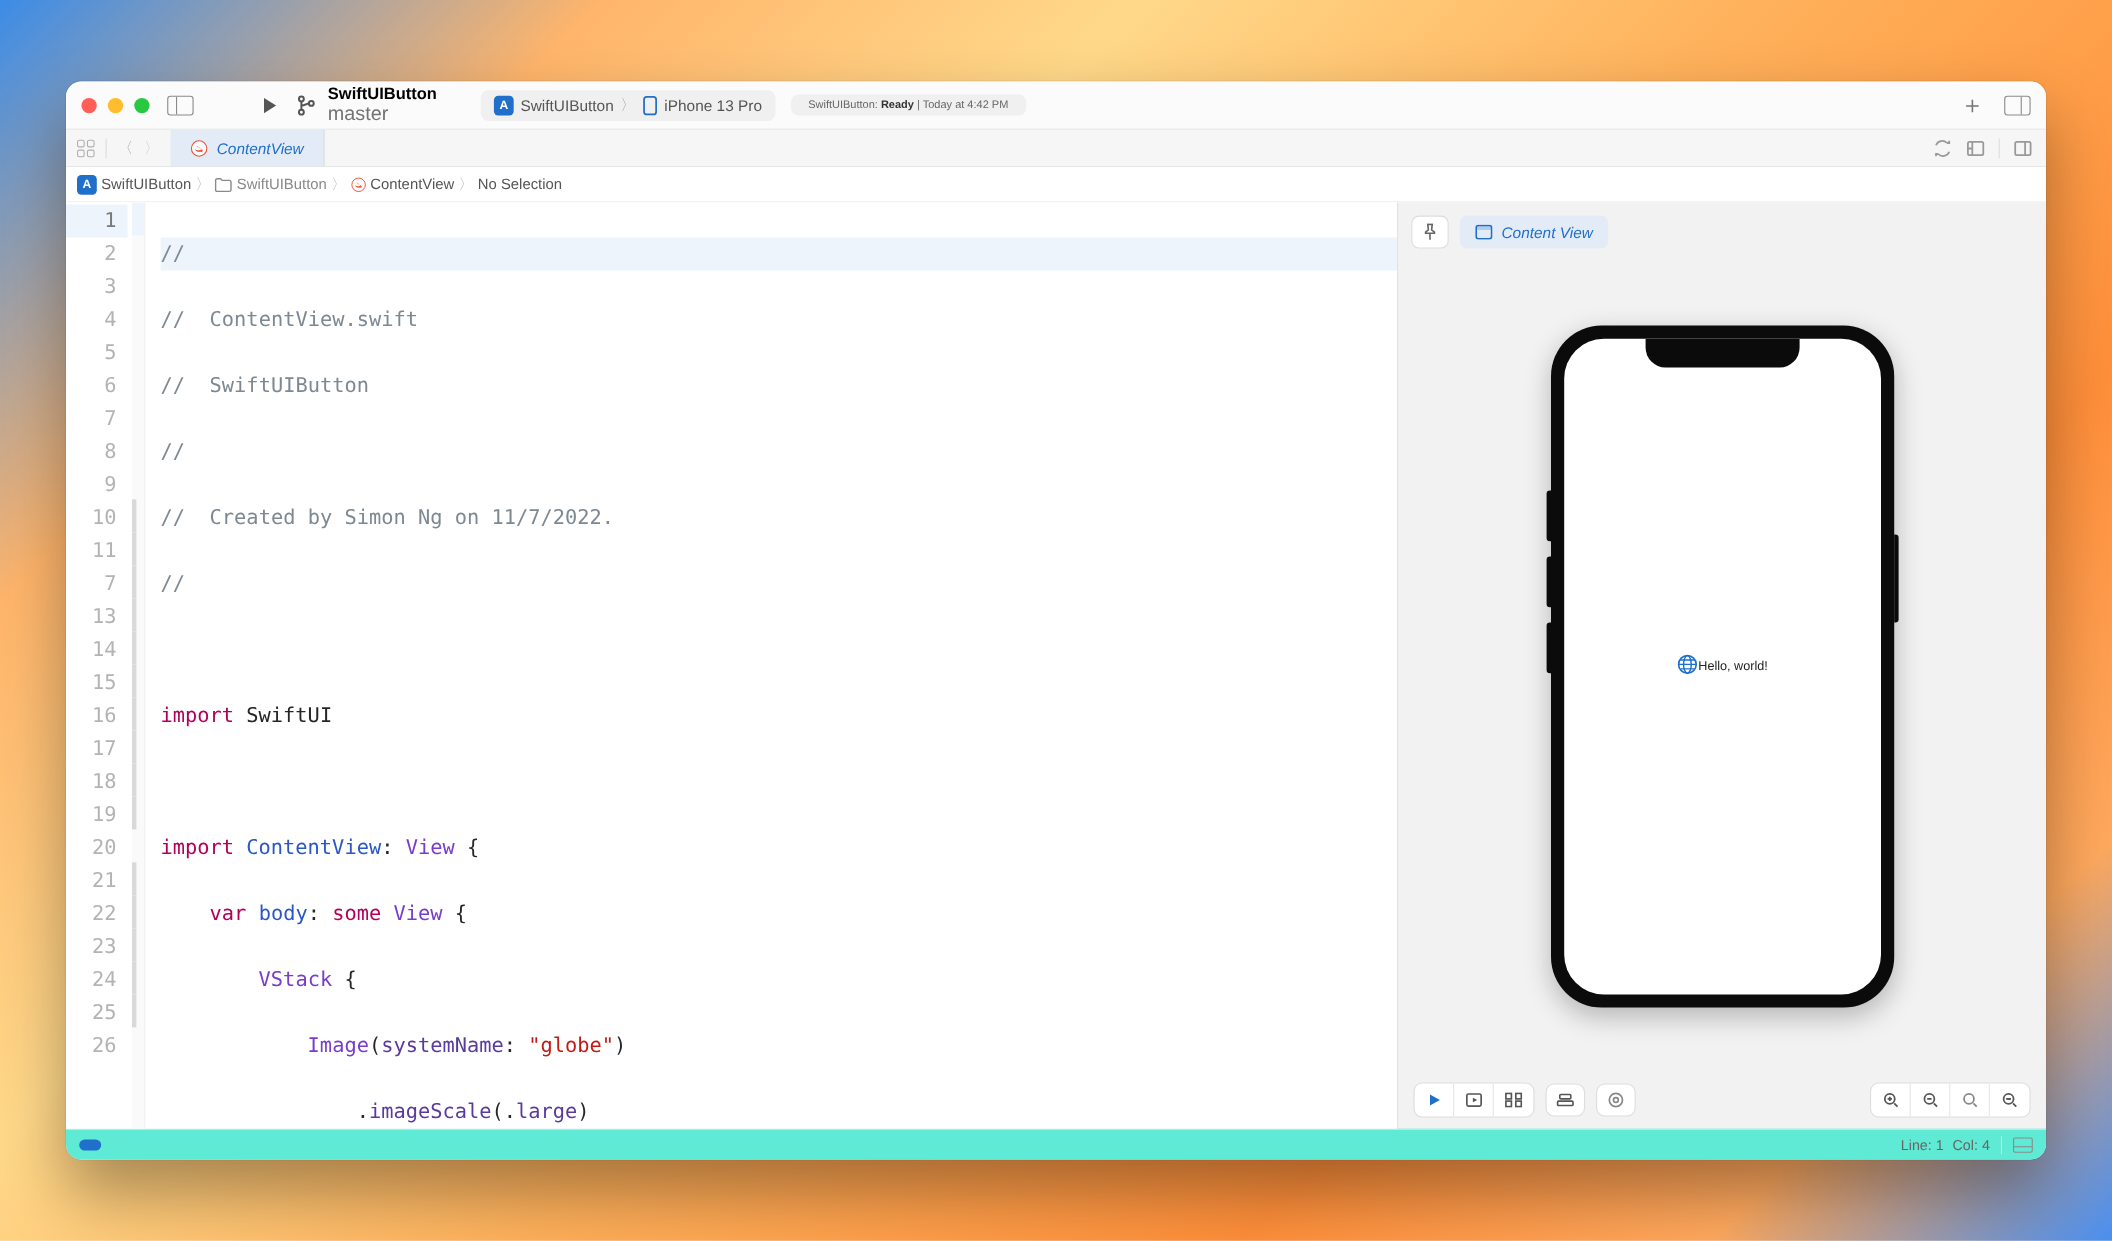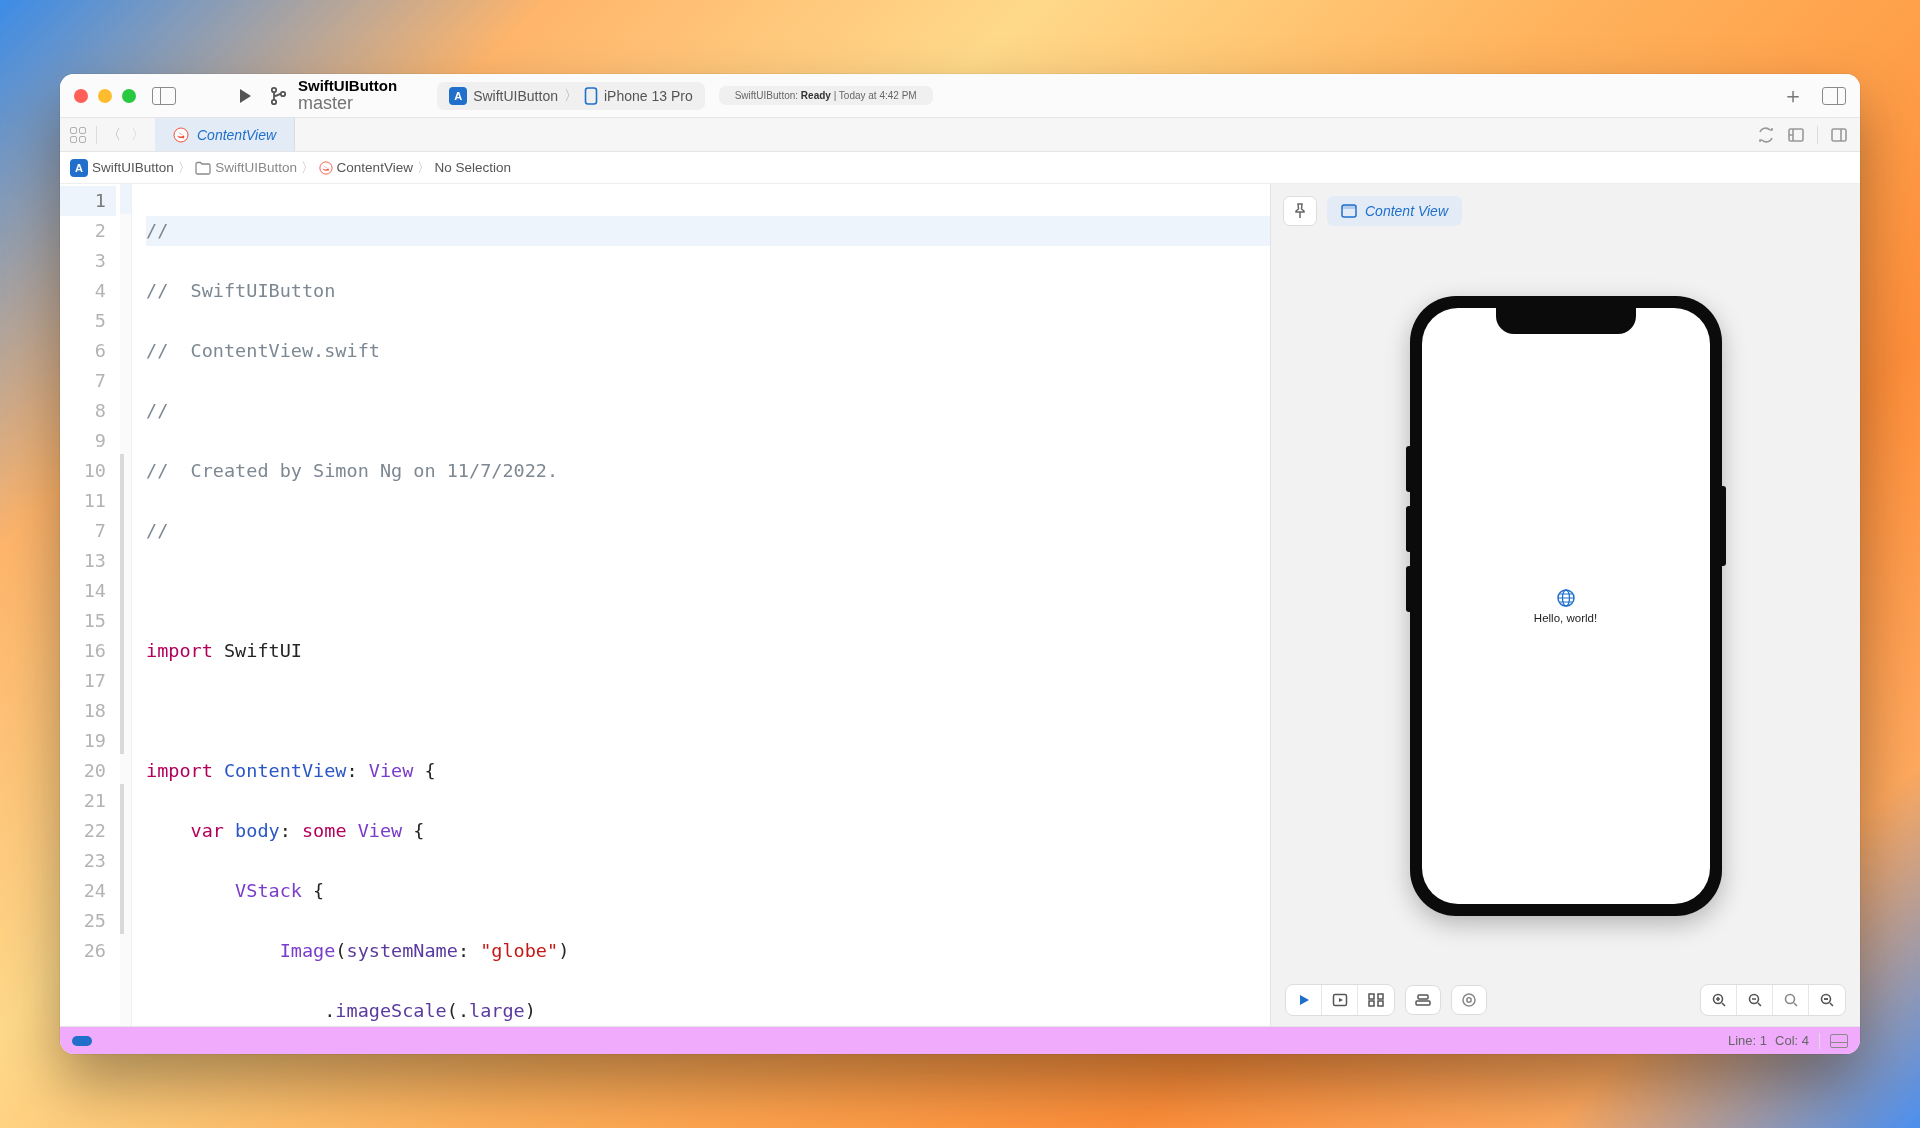--- a/index.html
+++ b/index.html
@@ -72,33 +72,33 @@
   .str{color:#c41a16;}
   
   .preview{width:590px;background:#f2f2f2;border-left:1px solid #e3e3e3;display:flex;flex-direction:column;}
   .preview-top{padding:12px;display:flex;gap:10px;font-style:italic;}
   .pin-btn{width:34px;height:30px;background:#fff;border:1px solid #ddd;border-radius:7px;display:flex;align-items:center;justify-content:center;color:#777;}
   .cv-chip{height:30px;background:#e3ecf6;border-radius:7px;display:flex;align-items:center;gap:8px;padding:0 14px;color:#1f6fcb;font-size:14px;}
   .preview-canvas{flex:1;display:flex;align-items:center;justify-content:center;position:relative;}
   .iphone{width:312px;height:620px;background:#0b0b0b;border-radius:46px;padding:12px;position:relative;box-shadow:0 8px 24px rgba(0,0,0,.25);}
   .iphone::before{content:"";position:absolute;left:-4px;top:150px;width:4px;height:46px;background:#0b0b0b;border-radius:3px 0 0 3px;box-shadow:0 60px 0 #0b0b0b,0 120px 0 #0b0b0b;}
   .iphone::after{content:"";position:absolute;right:-4px;top:190px;width:4px;height:80px;background:#0b0b0b;border-radius:0 3px 3px 0;}
-  .screen{width:100%;height:100%;background:#fff;border-radius:36px;display:flex;align-items:center;justify-content:center;flex-direction:column;position:relative;overflow:hidden;}
+  .screen{width:100%;height:100%;background:#fff;border-radius:36px;display:flex;align-items:center;justify-content:center;position:relative;overflow:hidden;}
   .notch{position:absolute;top:0;left:50%;transform:translateX(-50%);width:140px;height:26px;background:#0b0b0b;border-radius:0 0 18px 18px;}
   .globe-icon{width:20px;height:20px;margin-bottom:4px;}
   .hello{font-size:11.5px;color:#222;}
   .preview-bottom{padding:10px 14px;display:flex;align-items:center;gap:10px;}
   .pbtn-group{display:flex;background:#fff;border:1px solid #ddd;border-radius:8px;overflow:hidden;}
   .pbtn{width:36px;height:30px;display:flex;align-items:center;justify-content:center;color:#555;border-right:1px solid #e6e6e6;}
   .pbtn:last-child{border-right:none;}
   .pbtn.play{color:#1f6fcb;}
   .pbtn.single{border:1px solid #ddd;border-radius:8px;background:#fff;}
   .preview-bottom .spacer{flex:1;}
   
-  .statusbar{height:28px;border-top:1px solid #e5e5e5;background:#f0abfc;display:flex;align-items:center;padding:0 12px;font-size:13px;color:#666;}
+  .statusbar{height:28px;border-top:1px solid #e5e5e5;background:#5eead4;display:flex;align-items:center;padding:0 12px;font-size:13px;color:#666;}
   .blue-pill{width:20px;height:10px;background:#1f6fcb;border-radius:5px;}
   .statusbar .spacer{flex:1;}
   .statusbar .sep{width:1px;height:16px;background:#ddd;margin:0 10px;}
   .bottom-panel-icon{width:18px;height:14px;border:1.5px solid #8a8a8a;border-radius:2px;position:relative;}
   .bottom-panel-icon::after{content:"";position:absolute;left:0;right:0;bottom:0;height:4px;border-top:1.5px solid #8a8a8a;}
   svg{display:block;}
 </style>
 </head>
 <body>
 
@@ -251,22 +251,22 @@
           <div class="m"></div>
           <div class="m bar"></div>
           <div class="m bar"></div>
           <div class="m bar"></div>
           <div class="m bar"></div>
           <div class="m bar"></div>
           <div class="m"></div>
         </div>
       <div class="code">
 <div class="row c1"><span class="cm">//</span></div>
+<div class="row"><span class="cm">//  </span><span class="cm">ContentView.swift</span></div>
 <div class="row"><span class="cm">//  </span><span class="cm">SwiftUIButton</span></div>
-<div class="row"><span class="cm">//  </span><span class="cm">ContentView.swift</span></div>
 <div class="row"><span class="cm">//</span></div>
 <div class="row"><span class="cm">//  </span><span class="cm">Created by Simon Ng on 11/7/2022.</span></div>
 <div class="row"><span class="cm">//</span></div>
 <div class="row"><span></span></div>
 <div class="row"><span class="kw">import</span><span> </span><span>SwiftUI</span></div>
 <div class="row"><span></span></div>
 <div class="row"><span class="kw">import</span><span class="ty"> ContentView</span><span>: </span><span class="ty2">View</span><span> {</span></div>
 <div class="row"><span>    </span><span class="kw">var</span><span class="ty"> body</span><span>: </span><span class="kw">some</span><span class="ty2"> View</span><span> {</span></div>
 <div class="row"><span>        </span><span class="ty2">VStack</span><span> {</span></div>
 <div class="row"><span>            </span><span class="ty2">Image</span><span>(</span><span class="fn">systemName</span><span>: </span><span class="str">"globe"</span><span>)</span></div>

